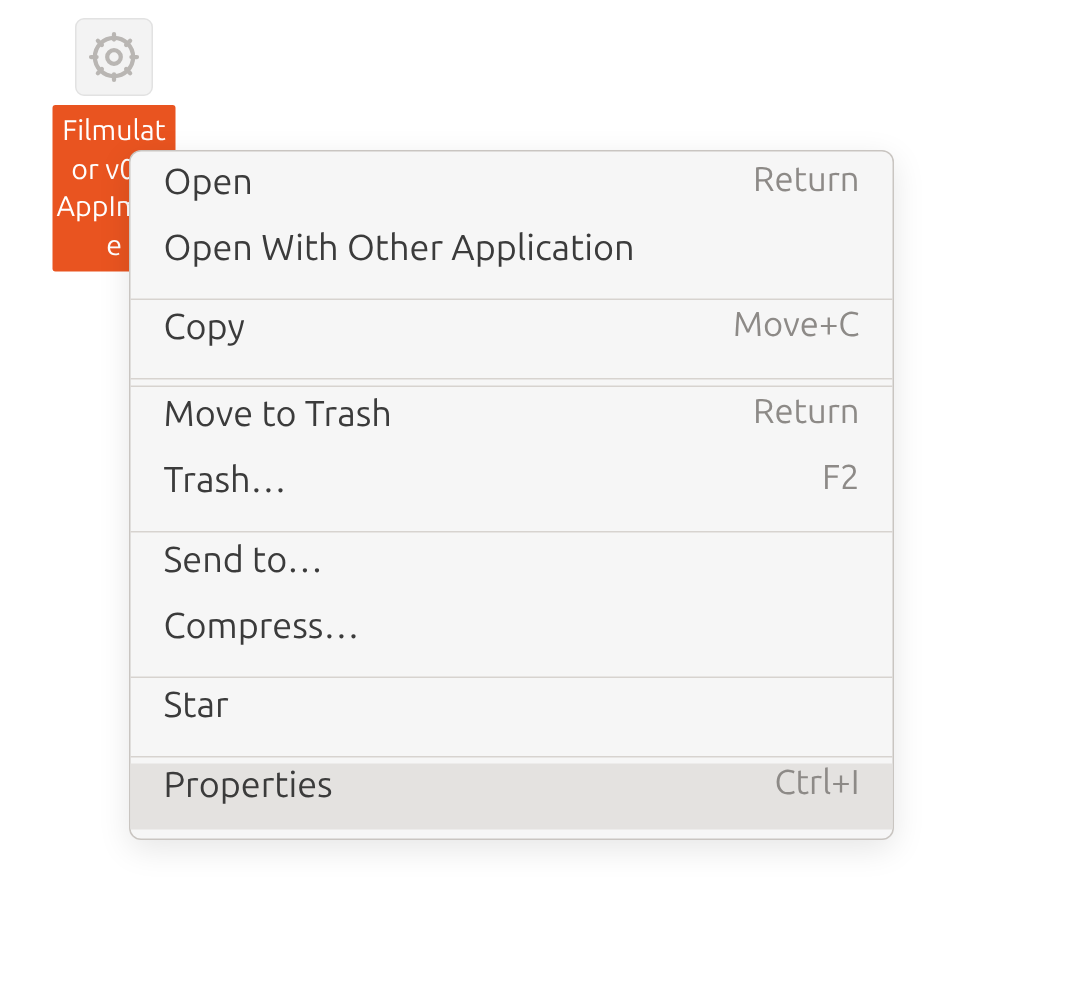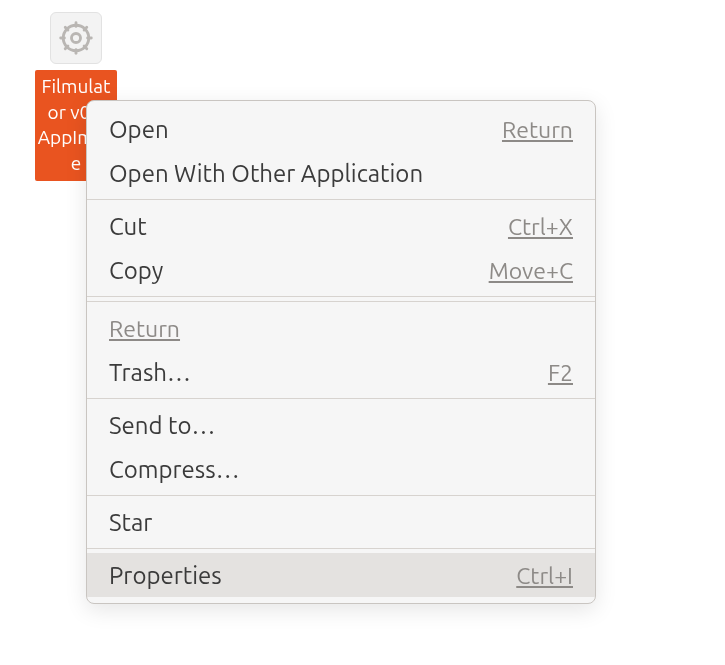--- a/index.html
+++ b/index.html
@@ -57,33 +57,32 @@
     width: 510px;
     background: #f6f6f6;
     border: 1px solid #c9c5c1;
     border-radius: 8px;
     box-shadow: 0 6px 22px rgba(0,0,0,0.10);
     padding: 6px 0;
     box-sizing: border-box;
   }
   .menu-item {
     display: flex;
-    align-items: center;
+    align-items: flex-start;
     justify-content: space-between;
     height: 44px;
     padding: 0 22px;
     font-size: 24px;
     color: #3b3b3b;
     cursor: default;
   }
   .menu-item .label { flex: 0 1 auto; }
   .menu-item .shortcut {
     color: #8d8a87;
     font-size: 23px;
-    text-decoration: underline;
   }
   .menu-item.hover {
     background: #e4e2e0;
   }
   .menu-sep {
     height: 1px;
     background: #d7d3cf;
     margin: 4px 0;
   }
 </style>
@@ -117,34 +116,31 @@
     <span class="shortcut">Return</span>
   </div>
   <div class="menu-item">
     <span class="label">Open With Other Application</span>
     <span class="shortcut"></span>
   </div>
 
   <div class="menu-sep"></div>
 
   <div class="menu-item">
-    <span class="label">Cut</span>
-    <span class="shortcut">Ctrl+X</span>
-  </div>
-  <div class="menu-item">
     <span class="label">Copy</span>
     <span class="shortcut">Move+C</span>
   </div>
 
   <div class="menu-sep"></div>
 
 
   <div class="menu-sep"></div>
 
   <div class="menu-item">
+    <span class="label">Move to Trash</span>
     <span class="shortcut">Return</span>
   </div>
   <div class="menu-item">
     <span class="label">Trash…</span>
     <span class="shortcut">F2</span>
   </div>
 
   <div class="menu-sep"></div>
 
   <div class="menu-item">

